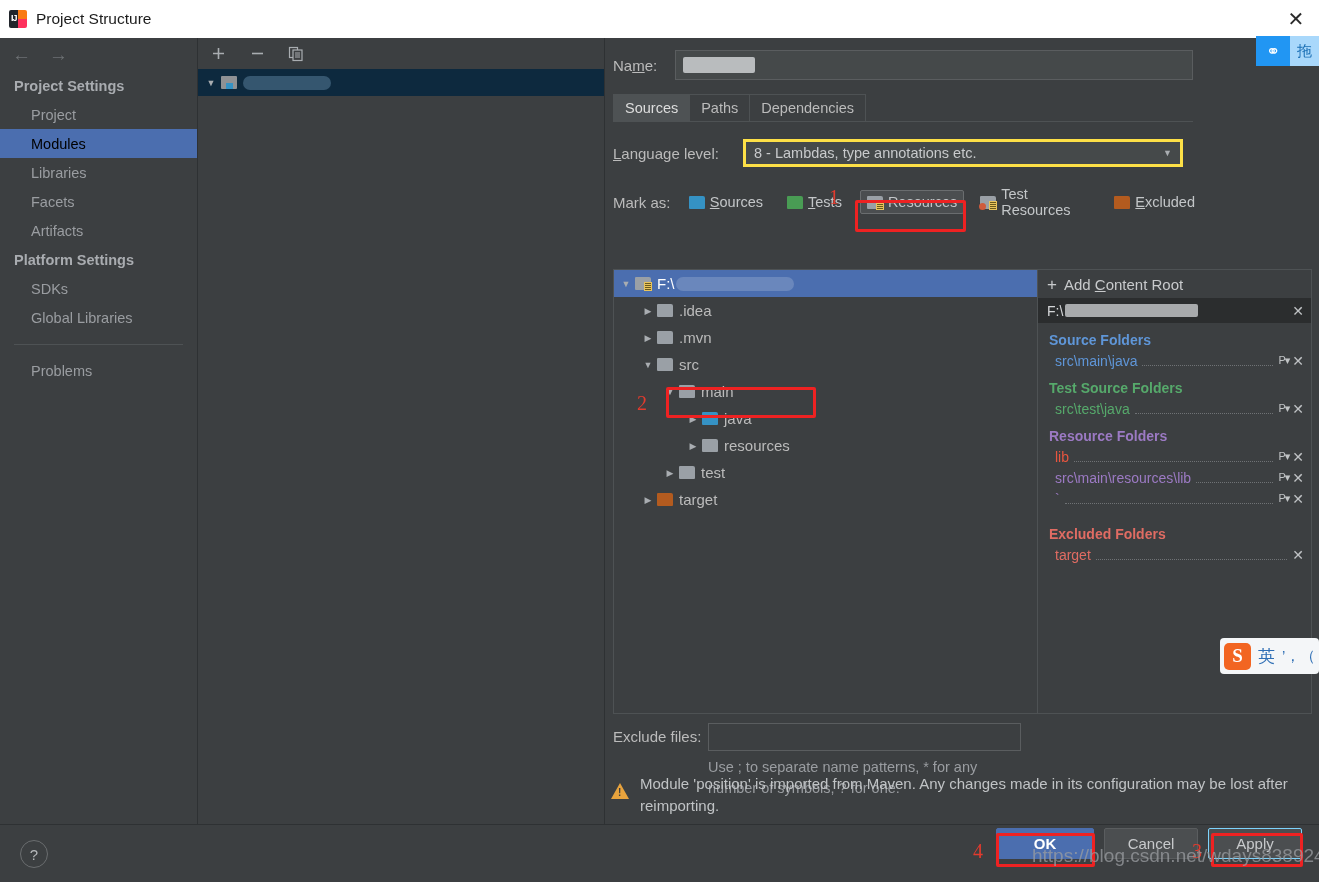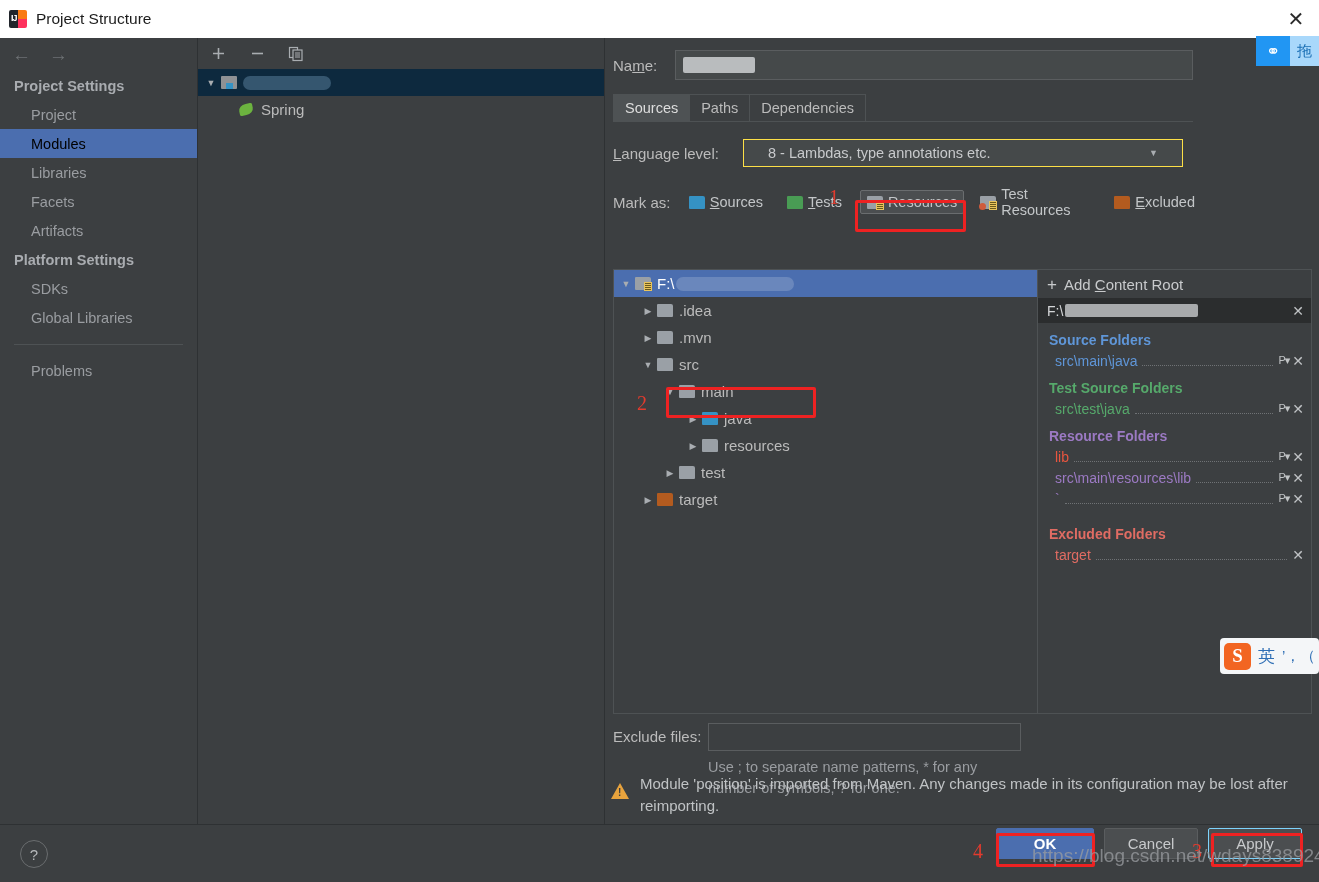--- a/index.html
+++ b/index.html
@@ -79,22 +79,22 @@
     height:27px; padding:0 11px; display:flex; align-items:center;
     font-size:14.5px; color:#bbbbbb; background:#3c3f41;
     border:1px solid #4e5254; border-bottom:none; margin-right:-1px;
   }
   .tab.active { background:#4e5254; color:#ddd; }
   .tabs-underline { height:1px; background:#4e5254; margin-left:8px; margin-right:8px; }
 
   .lang-row { display:flex; align-items:center; height:28px; margin:17px 0 0 8px; }
   .lang-label { font-size:15px; color:#bbbbbb; width:130px; }
   .lang-select {
-    width:440px; height:28px; background:#45494a; border:1px solid #fde047;
-    display:flex; align-items:center; padding:0 24px; font-size:14.5px; color:#c8cacc;
+    width:440px; height:28px; background:#45494a; border:3px solid #fde047;
+    display:flex; align-items:center; padding:0 8px; font-size:14.5px; color:#c8cacc;
     justify-content:space-between;
   }
   .caret-dn { color:#a9adb1; font-size:9px; }
 
   .mark-row { display:flex; align-items:center; height:26px; margin:22px 0 0 8px; position:relative; }
   .mark-label { font-size:15px; color:#bbbbbb; width:74px; }
   .mark-btn { display:flex; align-items:center; gap:5px; font-size:14.5px; color:#c3c6c8; padding:3px 6px; border-radius:2px; }
   .mark-btn.pressed { background:#4b4e50; border:1px solid #6a6d6f; }
   .fico { width:16px; height:13px; border-radius:1px 2px 1px 1px; position:relative; flex:0 0 auto; }
   .fico.blue { background:#3592c4; }
@@ -241,24 +241,20 @@
       </span>
     </div>
     <div class="mod-row root">
       <span class="mod-tri">▼</span>
       <span class="mod-icon-module">
           <span class="mm"></span>
           <span class="mc"></span>
         </span>
       <span class="redact-bar" style="width:88px;"></span>
     </div>
-    <div class="mod-row child">
-      <span class="leaf-ico"></span>
-      <span>Spring</span>
-    </div>
   </div>
 
   <div class="editor">
 
     <div class="name-row">
       <span class="name-label">Na<u>m</u>e:</span>
       <span class="name-input">
         <span class="name-redact"></span>
       </span>
     </div>

